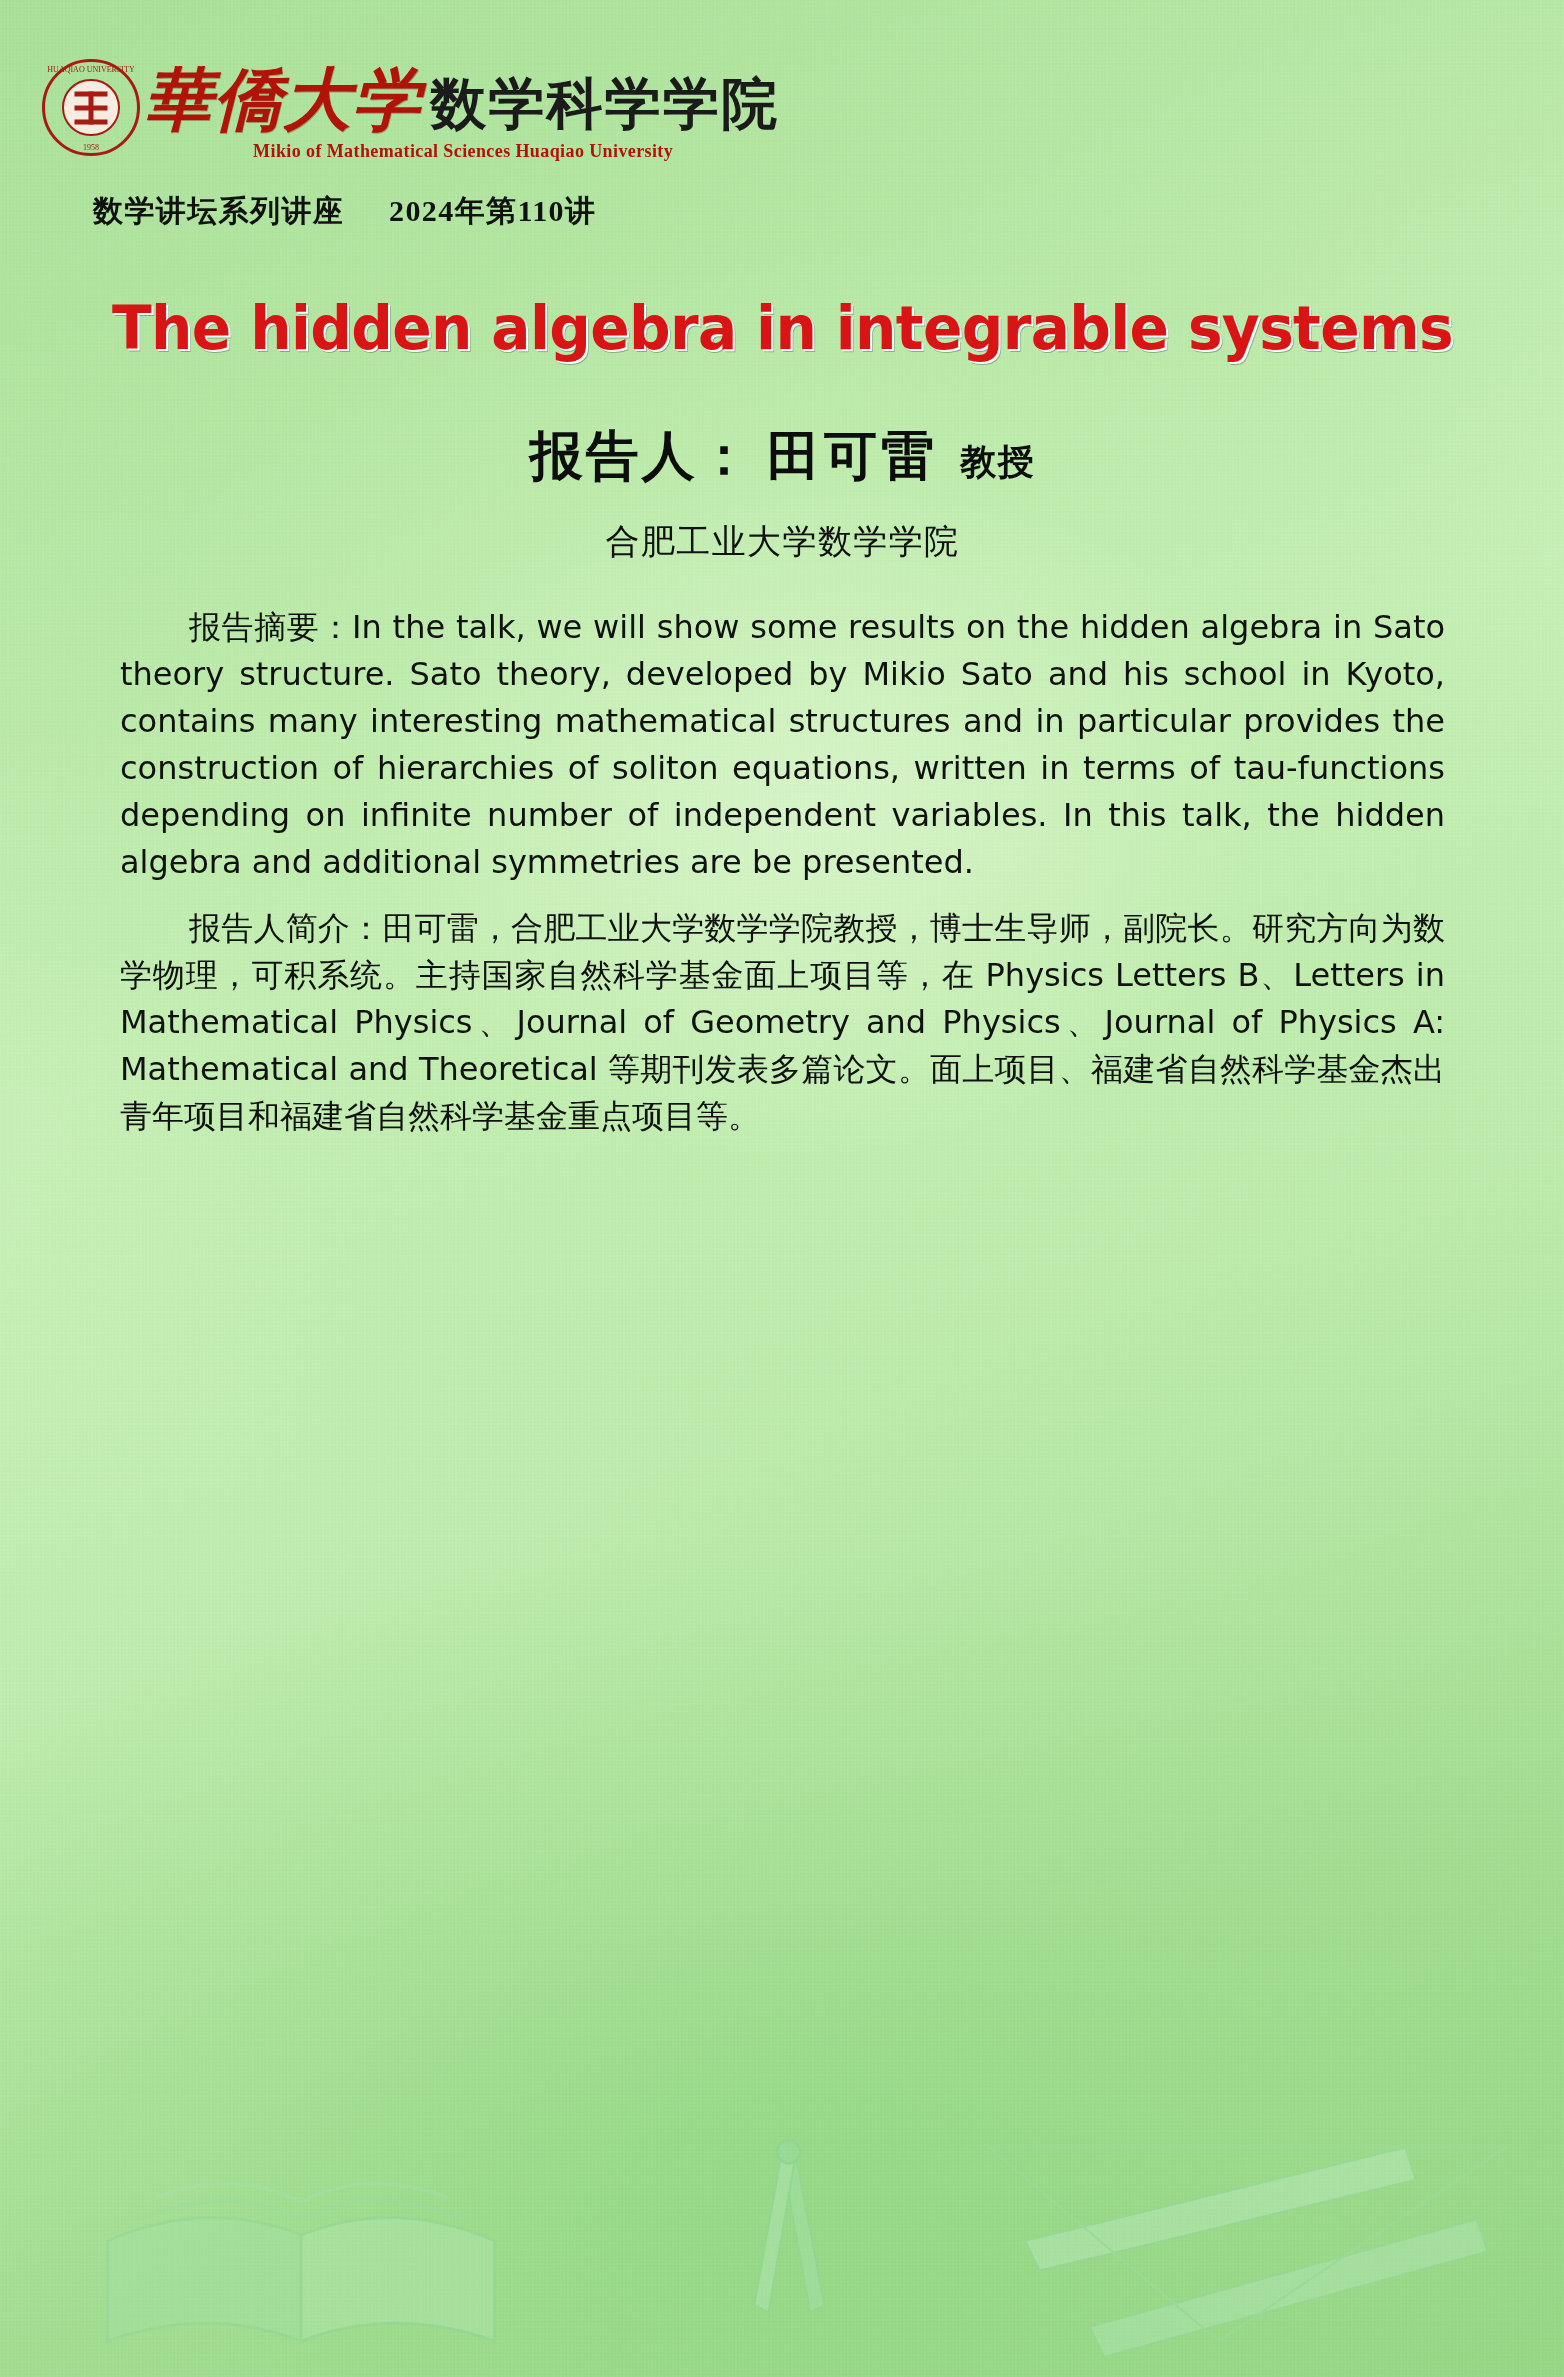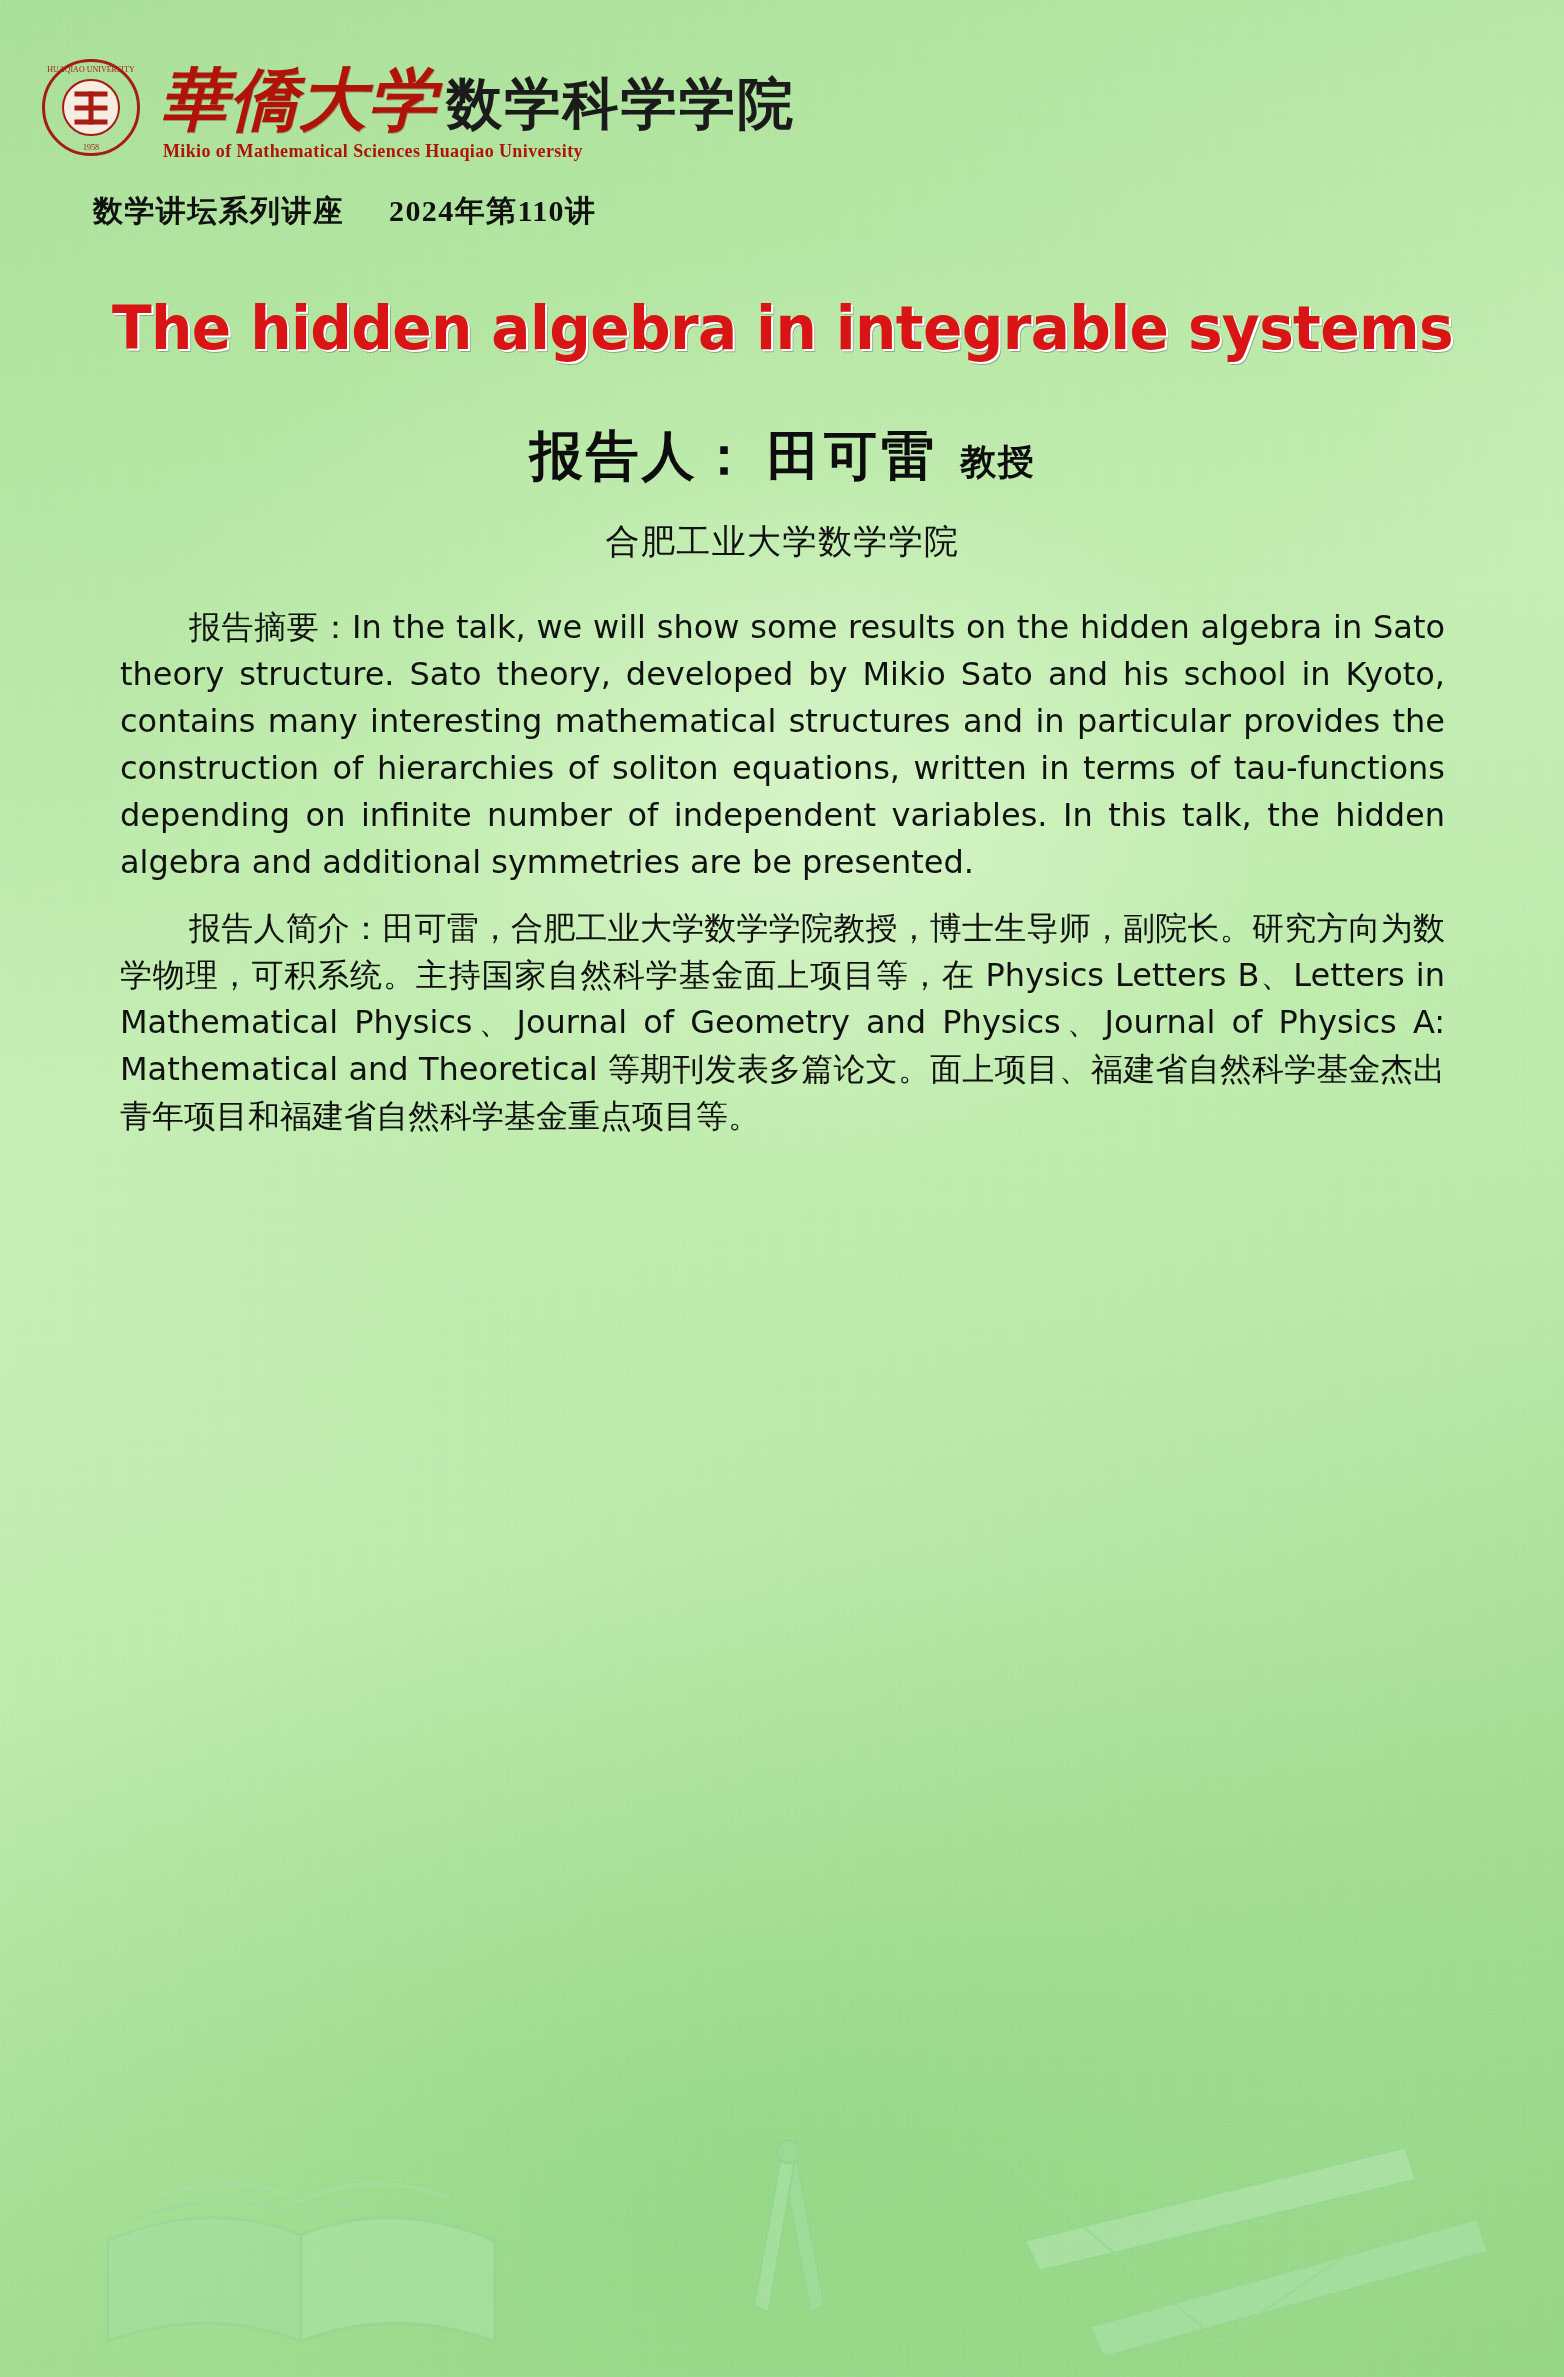--- a/index.html
+++ b/index.html
@@ -96,22 +96,22 @@
     position: absolute;
     bottom: 8.6px;
     left: 0; right: 0;
     text-align: center;
     font-size: 8px;
     color: #a61b12;
     font-family: "Liberation Serif", serif;
   }
 
   .logo-text-wrap {
-    margin-left: 16px;
     padding-top: 5.7px;
+    text-align: center;
   }
   .logo-cn {
     display: flex;
     align-items: baseline;
     white-space: nowrap;
   }
   .logo-cn .brand {
     font-family: "DejaVu Serif", "Liberation Serif", serif;
     font-weight: bold;
     font-style: italic;

